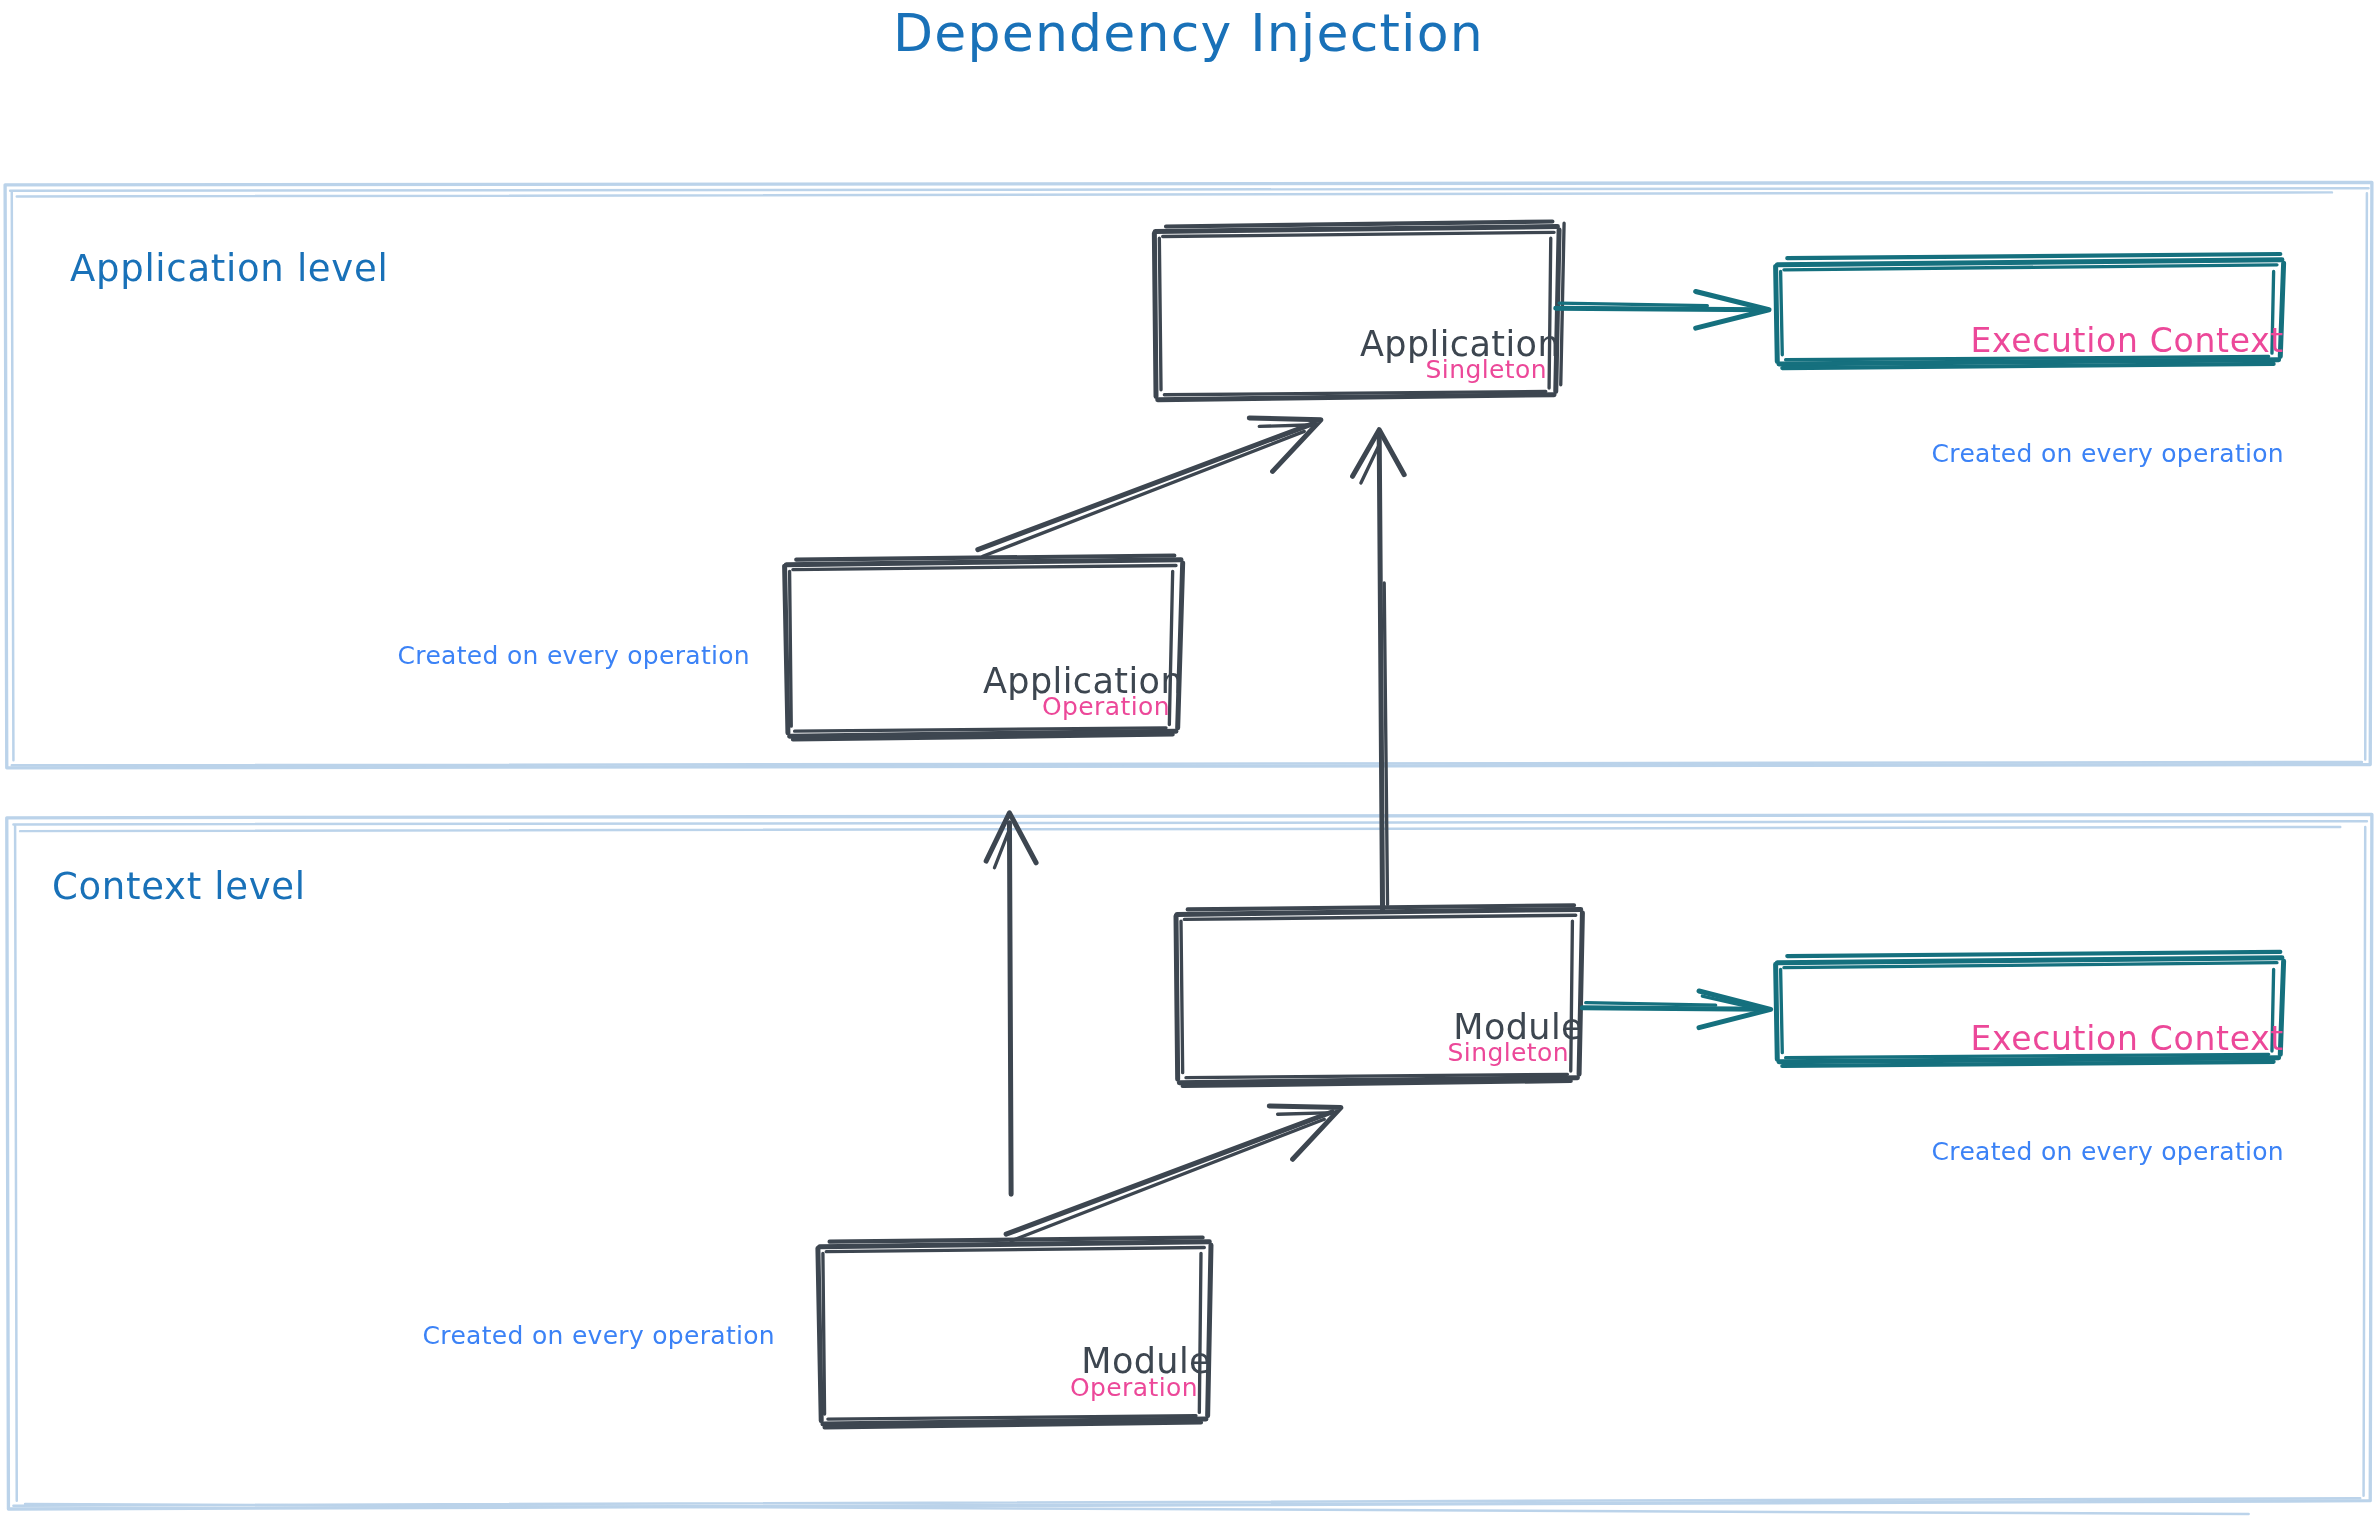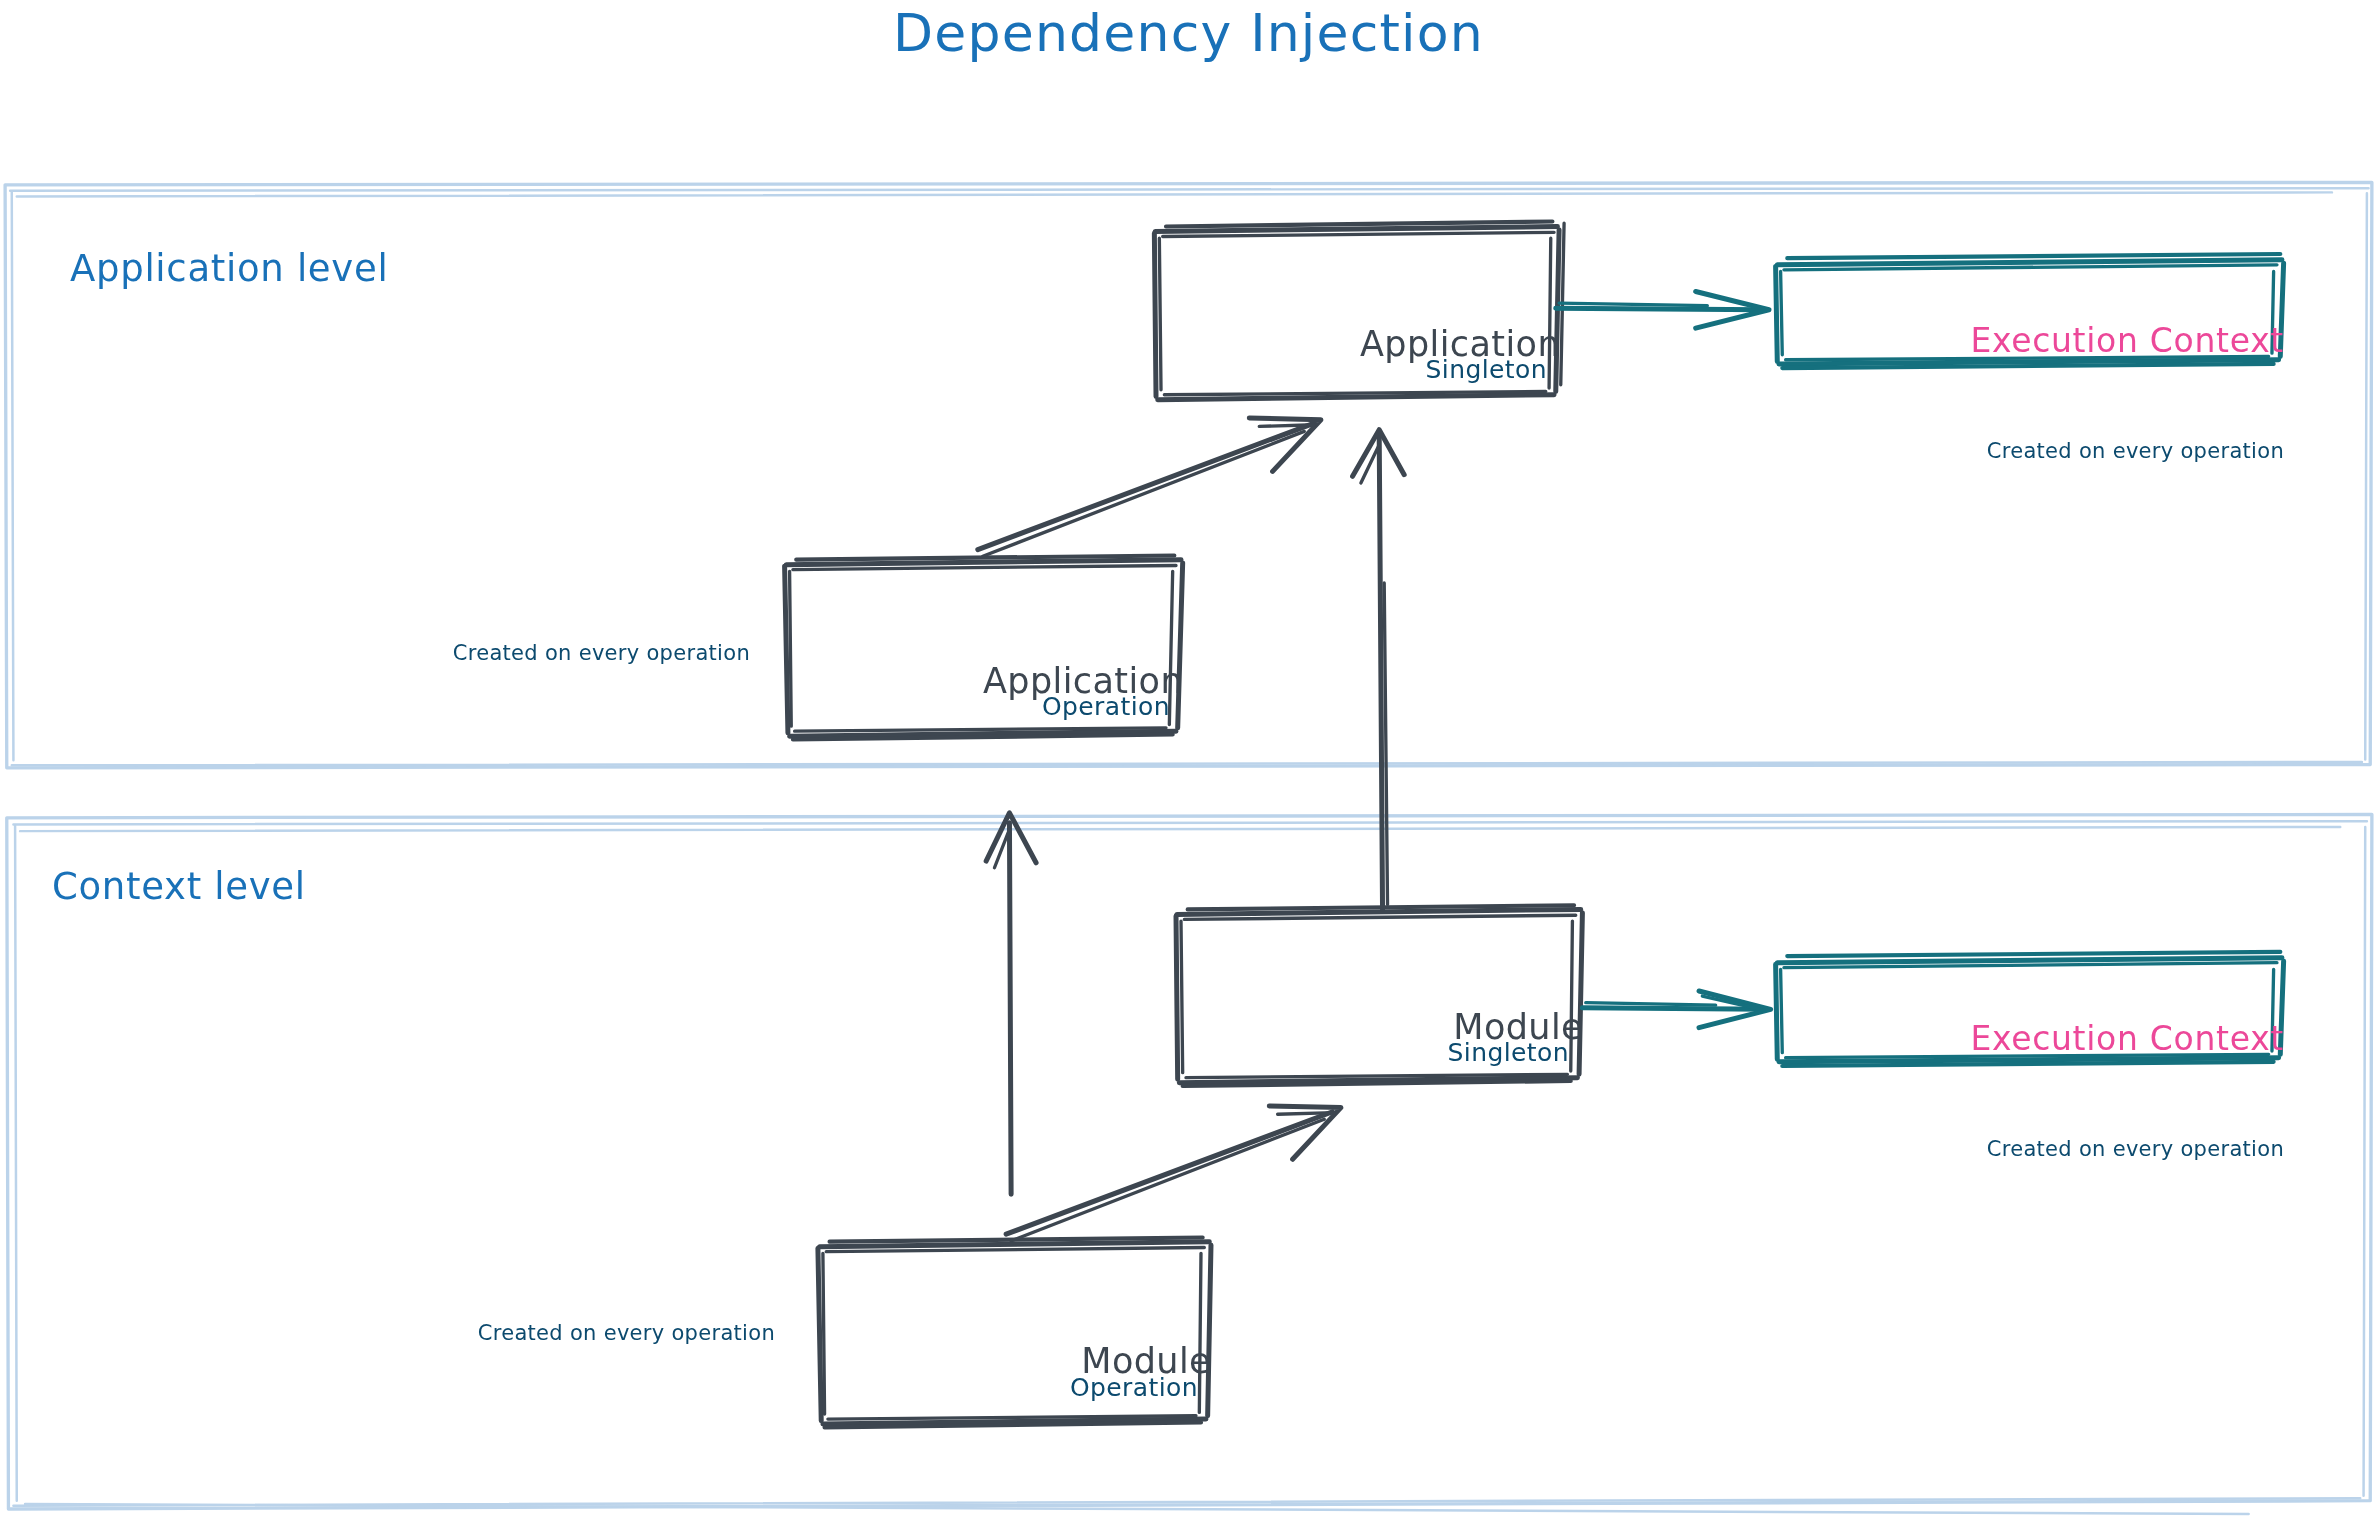--- a/index.html
+++ b/index.html
@@ -59,31 +59,31 @@
     letter-spacing: 0.7px;
   }
   
   .box-title {
     font-size: 35px;
     color: #3D4650;
     letter-spacing: 0.4px;
   }
   .box-scope {
     font-size: 25px;
-    color: #0c4a6e;
+    color: #ec4899;
     letter-spacing: 0.4px;
   }
   .ctx-title {
     font-size: 33px;
     color: #ec4899;
     letter-spacing: 0.7px;
   }
   .caption {
-    font-size: 21px;
-    color: #0c4a6e;
+    font-size: 25px;
+    color: #3b82f6;
     letter-spacing: 0.3px;
   }
   .center-x { text-align: right; margin-top: 29px; }
   .right-x  { text-align: right; }
 </style>
 </head>
 <body>
 
 <div id="canvas">
 

